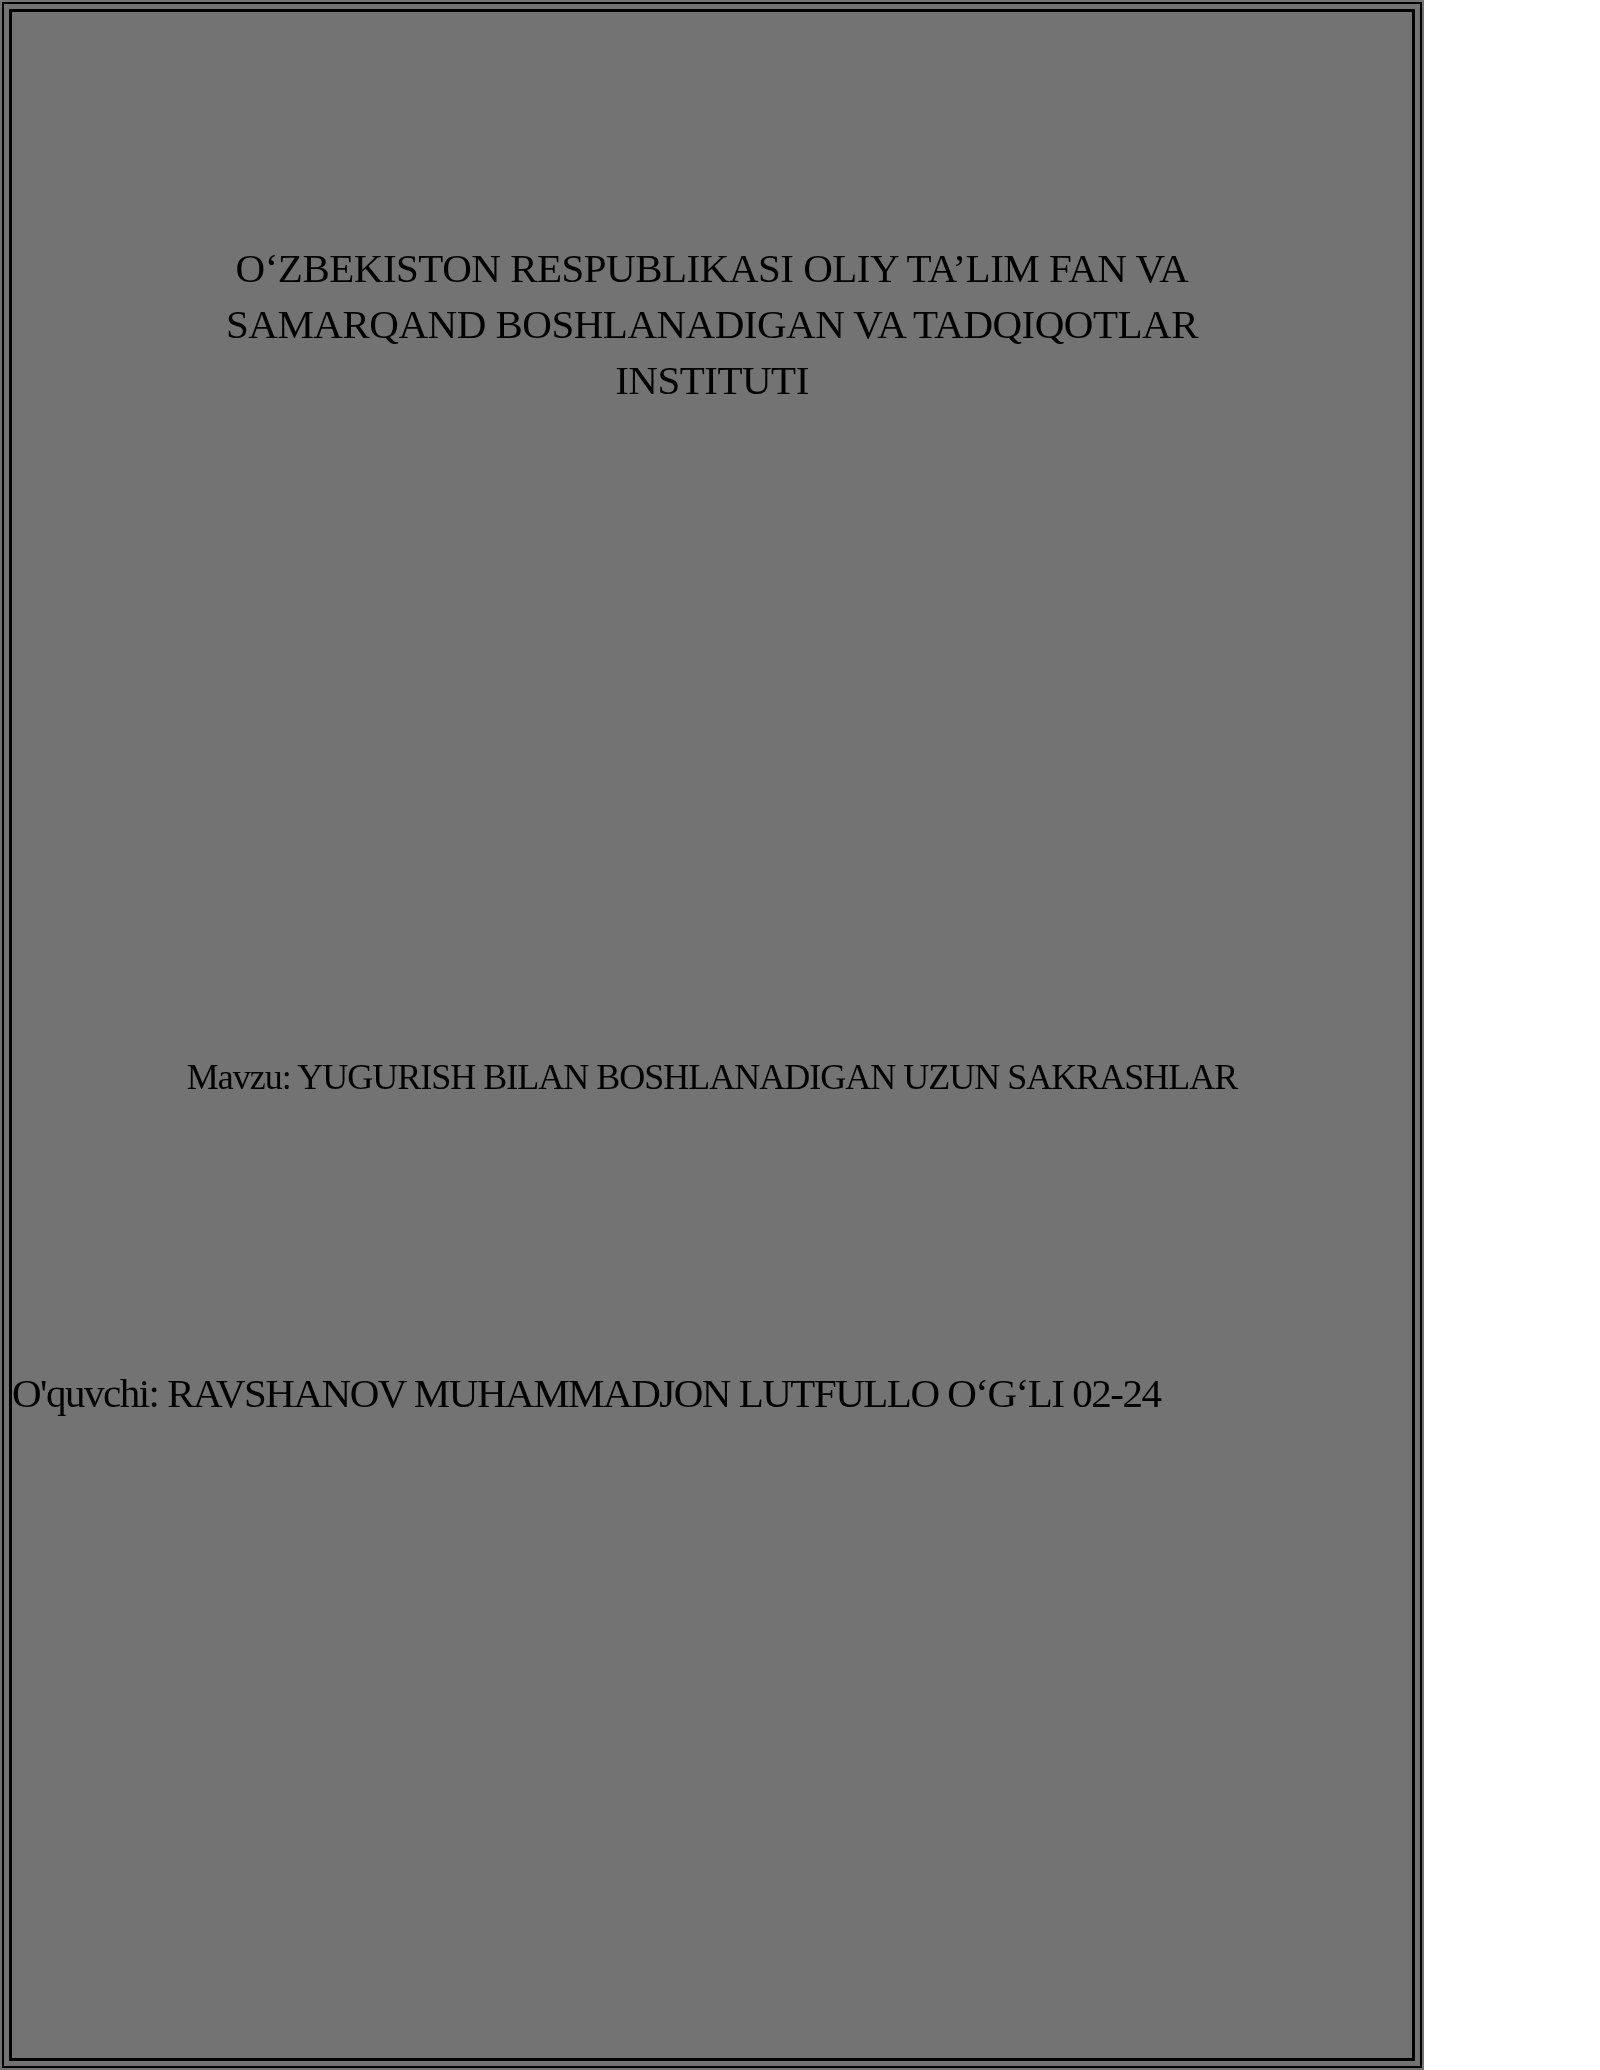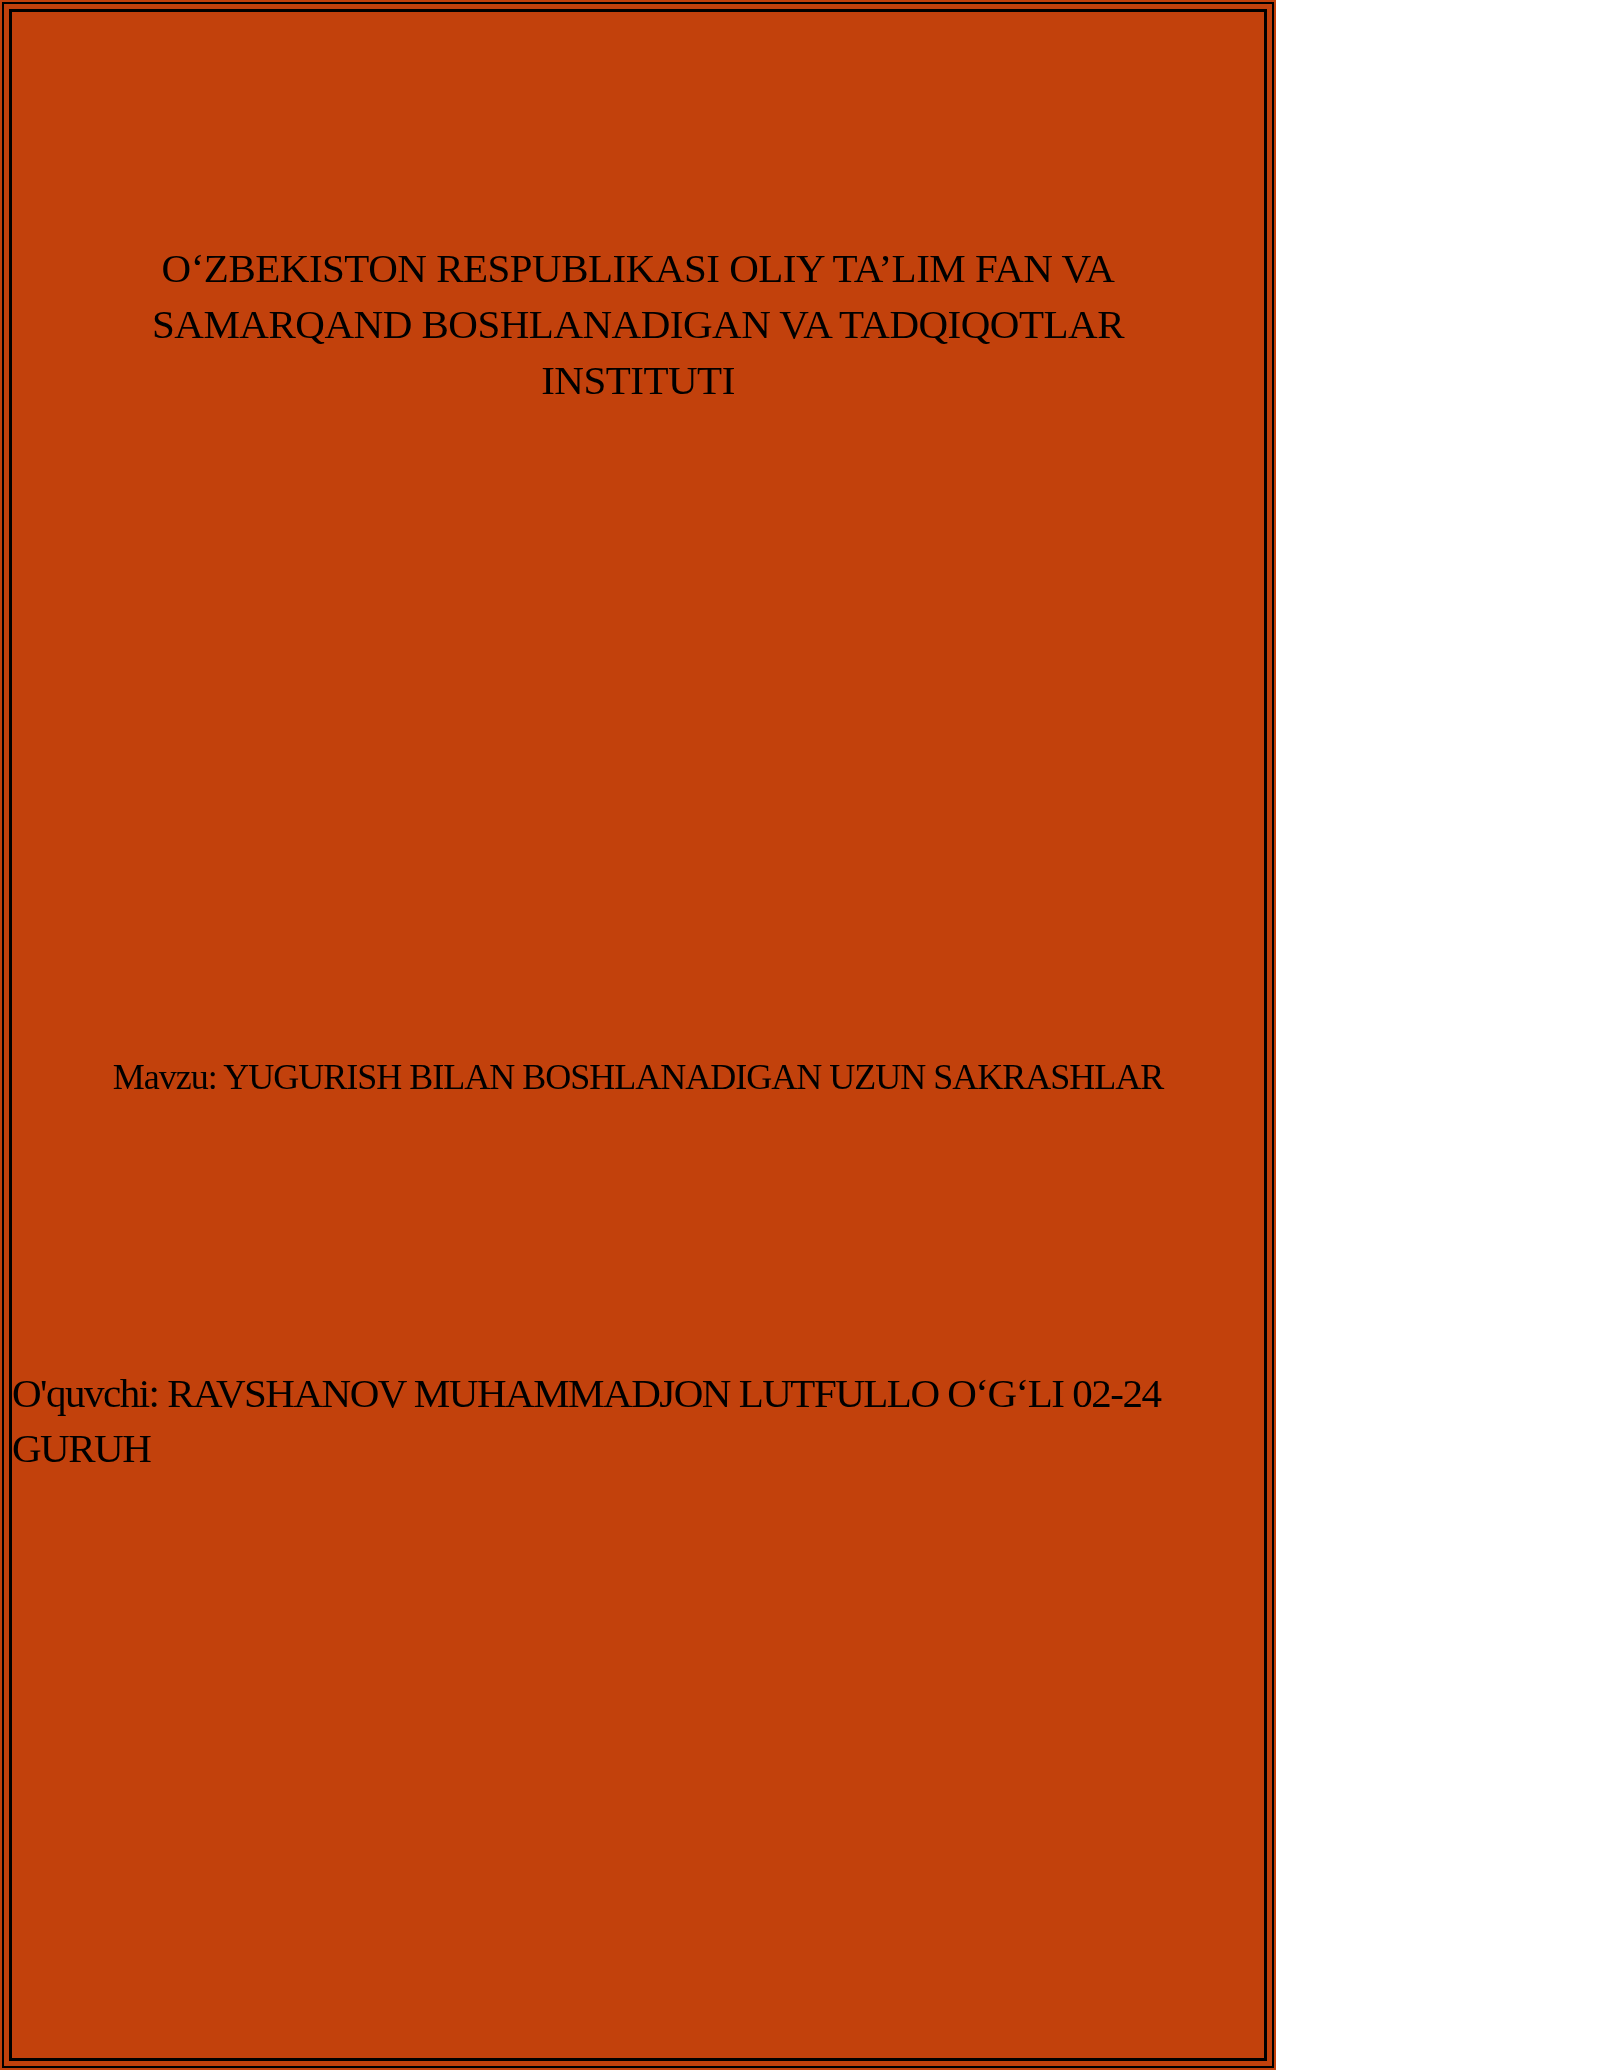--- a/index.html
+++ b/index.html
@@ -5,23 +5,23 @@
   * { margin: 0; padding: 0; box-sizing: border-box; }
   html, body {
     width: 1600px;
     height: 2070px;
     background: #ffffff;
     font-family: "Liberation Serif", "DejaVu Serif", serif;
     color: #000000;
   }
   .page {
     position: relative;
-    width: 1276px;
+    width: 1424px;
     height: 2070px;
-    background: #c2410c;
+    background: #737373;
     overflow: hidden;
   }
   
   .frame-outer {
     position: absolute;
     inset: 2px;
     border: 2px solid #000000;
     pointer-events: none;
   }
   .frame-inner {
@@ -102,18 +102,17 @@
       <div>O‘ZBEKISTON RESPUBLIKASI OLIY TA’LIM FAN VA</div>
       <div>SAMARQAND BOSHLANADIGAN VA TADQIQOTLAR</div>
       <div>INSTITUTI</div>
     </div>
 
 
     <div class="topic">Mavzu: YUGURISH BILAN BOSHLANADIGAN UZUN SAKRASHLAR</div>
 
     <div class="student-block">
       <div>O'quvchi: RAVSHANOV MUHAMMADJON LUTFULLO O‘G‘LI 02-24</div>
-      <div>GURUH</div>
     </div>
 
 
   </div>
 </div>
 
 </body></html>

